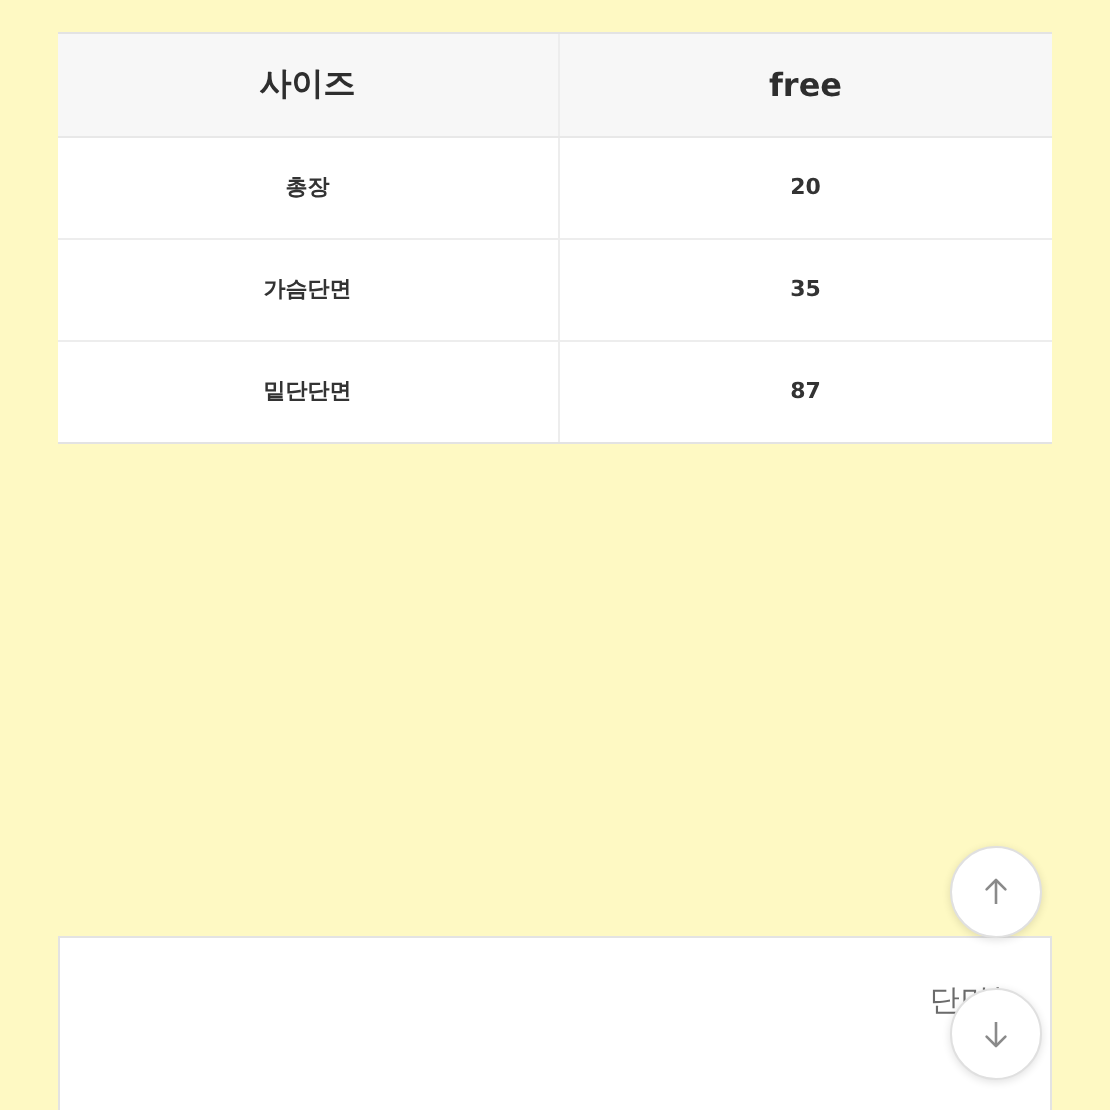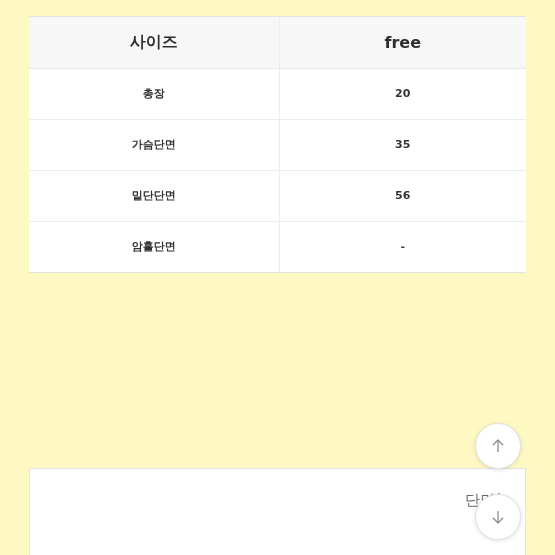--- a/index.html
+++ b/index.html
@@ -119,25 +119,21 @@
         <tr>
           <td class="col-label">총장</td>
           <td class="col-value">20</td>
         </tr>
         <tr>
           <td class="col-label">가슴단면</td>
           <td class="col-value">35</td>
         </tr>
         <tr>
           <td class="col-label">밑단단면</td>
-          <td class="col-value">56</td>
-        </tr>
-        <tr>
-          <td class="col-label">암홀단면</td>
-          <td class="col-value dash">-</td>
+          <td class="col-value">87</td>
         </tr>
       </tbody>
     </table>
   </div>
 
   <div class="lower-panel">
     <div class="panel-text">단면(c</div>
   </div>
 
   <div class="scroll-btn up">

